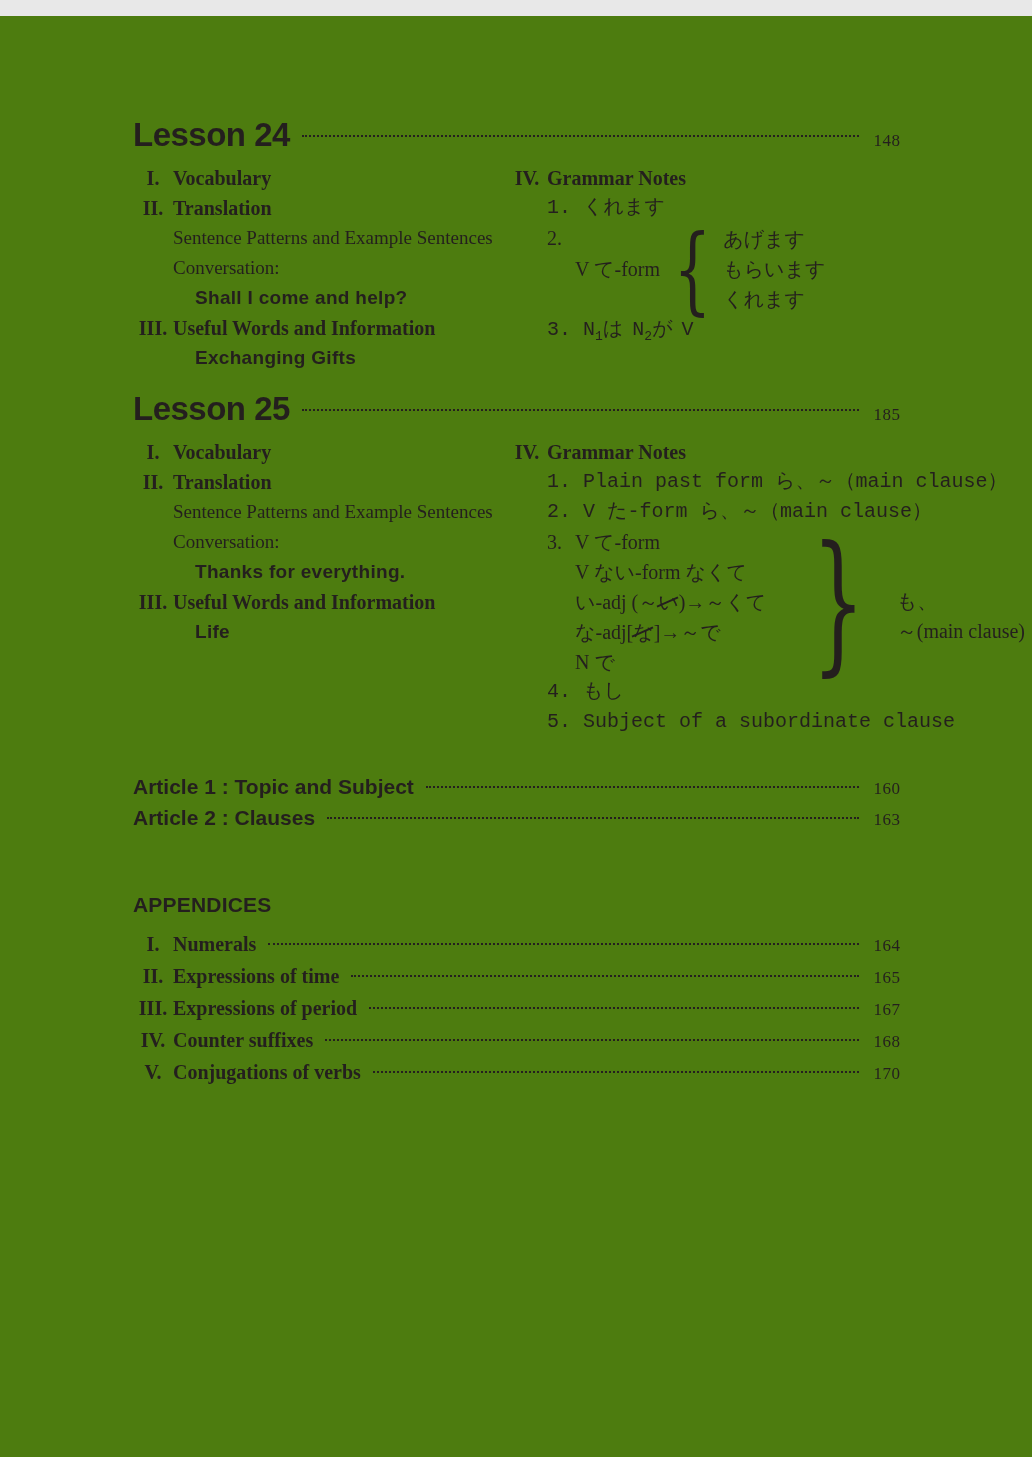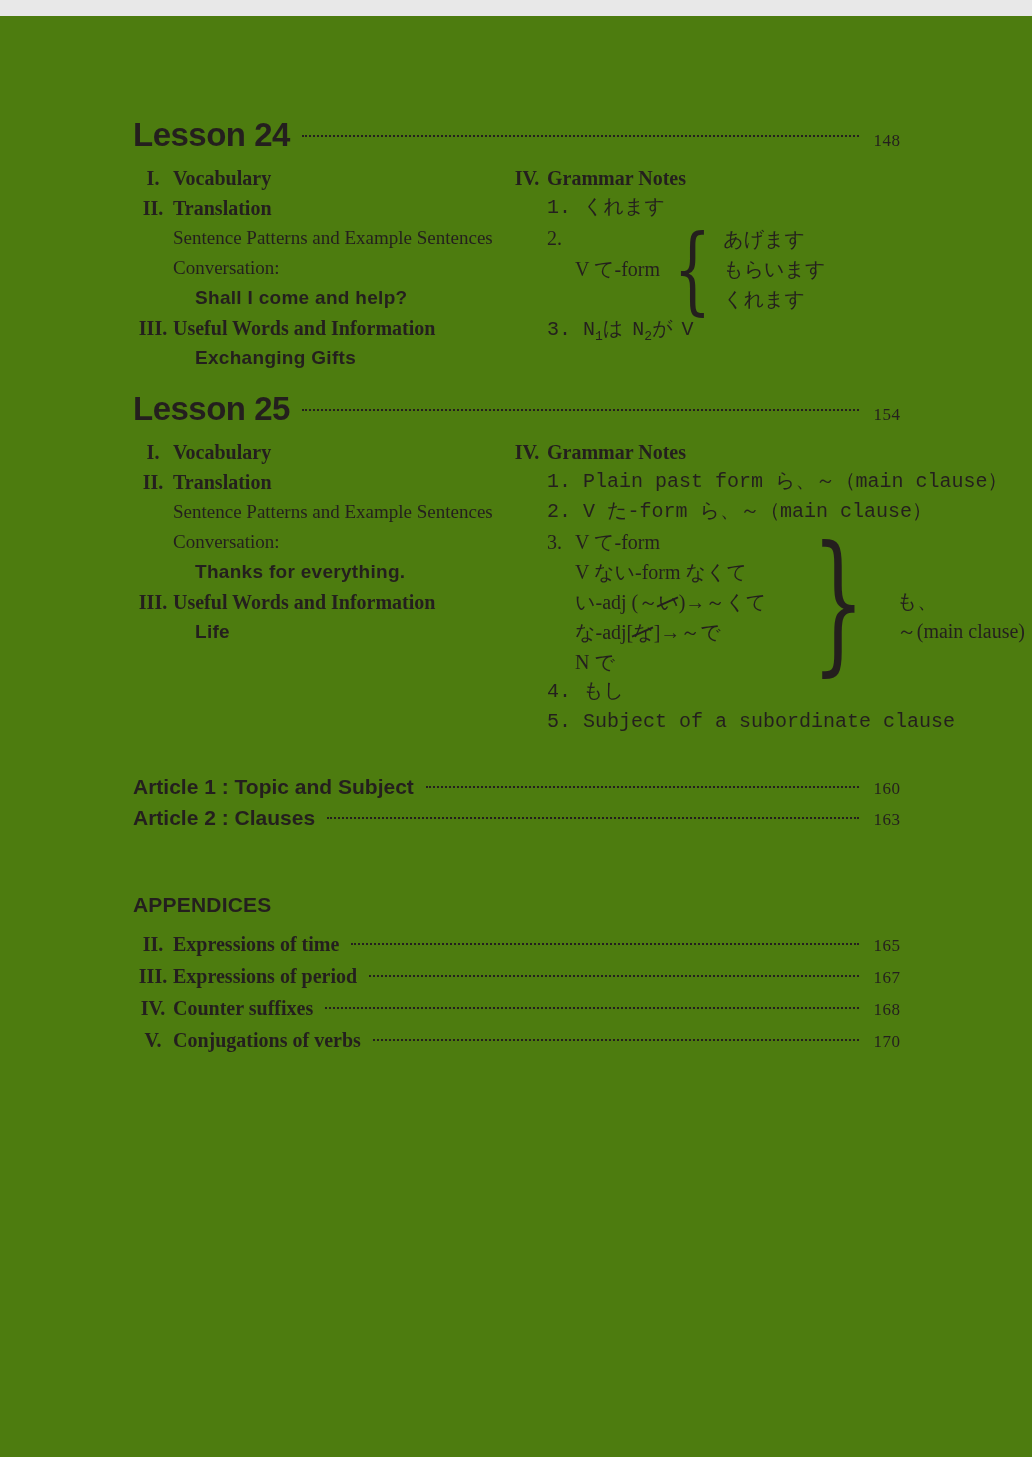--- a/index.html
+++ b/index.html
@@ -141,21 +141,21 @@
           </div>
         </div>
       </div>
     </div>
   </section>
 
   <section class="lesson">
     <div class="toc-row header-row">
       <span class="lesson-title">Lesson 25</span>
       <span class="leader"></span>
-      <span class="pagenum">154</span>
+      <span class="pagenum">185</span>
     </div>
     <div class="cols">
       <div class="col-left">
         <div class="item">
           <span class="numeral">I.</span><span>Vocabulary</span>
         </div>
         <div class="item">
           <span class="numeral">II.</span><span>Translation</span>
         </div>
         <div class="sub">Sentence Patterns and Example Sentences</div>
@@ -205,20 +205,25 @@
       <span class="label">Article 2 : Clauses</span>
       <span class="leader"></span>
       <span class="pagenum">163</span>
     </div>
   </section>
 
   <section class="appendices">
     <div class="appendices-title">APPENDICES</div>
 
     <div class="toc-row app-row">
+      <span class="label"><span class="numeral">I.</span><span>Numerals</span></span>
+      <span class="leader"></span>
+      <span class="pagenum">164</span>
+    </div>
+    <div class="toc-row app-row">
       <span class="label"><span class="numeral">II.</span><span>Expressions of time</span></span>
       <span class="leader"></span>
       <span class="pagenum">165</span>
     </div>
     <div class="toc-row app-row">
       <span class="label"><span class="numeral">III.</span><span>Expressions of period</span></span>
       <span class="leader"></span>
       <span class="pagenum">167</span>
     </div>
     <div class="toc-row app-row">

